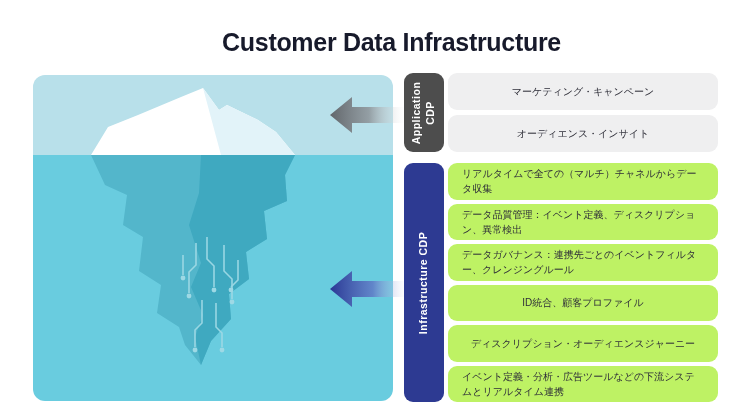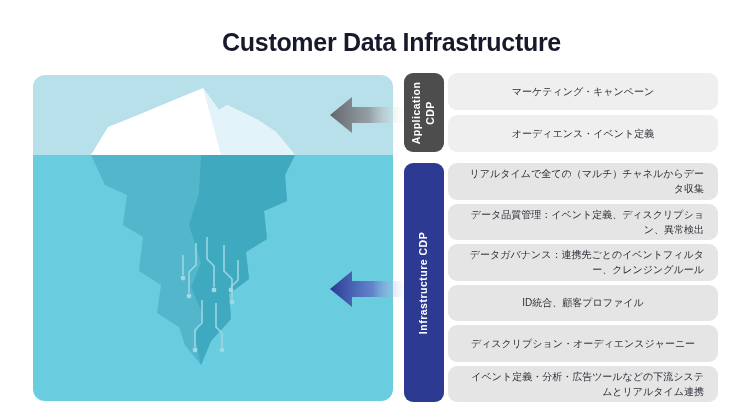--- a/index.html
+++ b/index.html
@@ -30,25 +30,25 @@
     text-align:center; letter-spacing:0.5px;
   }
   .app-label .rot   { width:79px; }
   .infra-label .rot { width:239px; white-space:nowrap; }
 
   .rows { position:absolute; left:448px; width:270px; display:flex; flex-direction:column; }
   .app-rows   { top:73px;  height:79px;  gap:5px; }
   .infra-rows { top:163px; height:239px; gap:4px; }
   .row {
     flex:1; display:flex; align-items:center; justify-content:center;
-    text-align:right; border-radius:9px; font-size:10px; color:#2e2e38;
+    text-align:left; border-radius:9px; font-size:10px; color:#2e2e38;
     line-height:1.5; padding:2px 14px; box-sizing:border-box;
   }
   .app-rows .row   { background:#efeff0; }
-  .infra-rows .row { background:#e5e5e5; }
+  .infra-rows .row { background:#bef264; }
 </style>
 </head>
 <body>
 
 <div class="canvas">
 
   <div class="title">Customer Data Infrastructure</div>
 
   <div class="iceberg-panel">
     <svg width="360" height="326" viewBox="0 0 360 326" xmlns="http://www.w3.org/2000/svg">
@@ -102,21 +102,21 @@
       </linearGradient>
     </defs>
     <polygon points="0,20 22,2 22,12 78,12 78,28 22,28 22,38" fill="url(#gradBlue)"></polygon>
   </svg>
 
   <div class="section-label app-label">
     <div class="rot">Application CDP</div>
   </div>
   <div class="rows app-rows">
     <div class="row">マーケティング・キャンペーン</div>
-    <div class="row">オーディエンス・イベント定義</div>
+    <div class="row">オーディエンス・インサイト</div>
   </div>
 
   <div class="section-label infra-label">
     <div class="rot">Infrastructure CDP</div>
   </div>
   <div class="rows infra-rows">
     <div class="row">リアルタイムで全ての（マルチ）チャネルからデータ収集</div>
     <div class="row">データ品質管理：イベント定義、ディスクリプション、異常検出</div>
     <div class="row">データガバナンス：連携先ごとのイベントフィルター、クレンジングルール</div>
     <div class="row">ID統合、顧客プロファイル</div>

